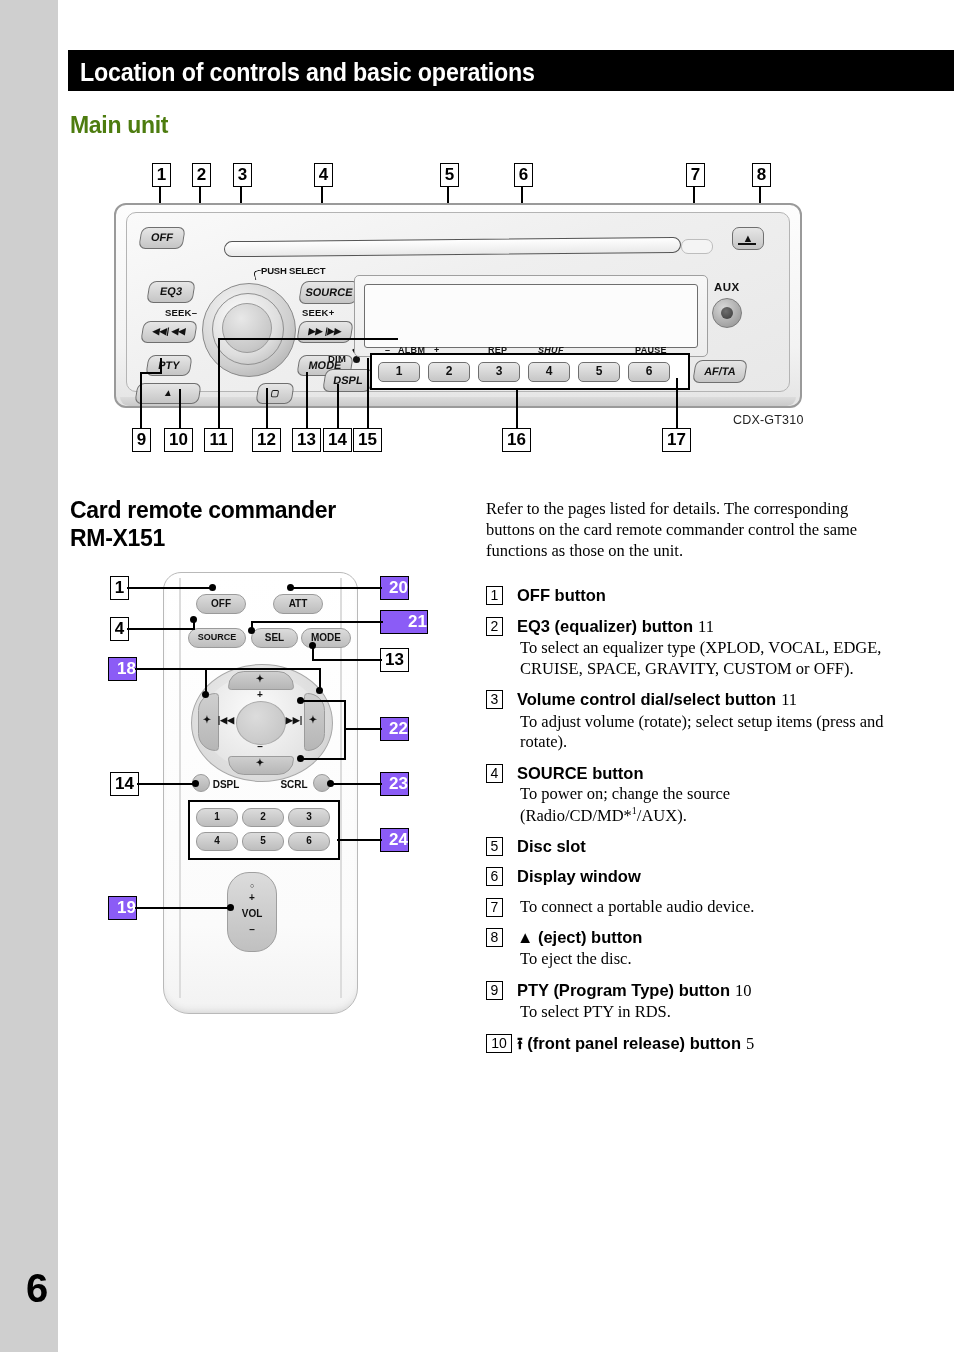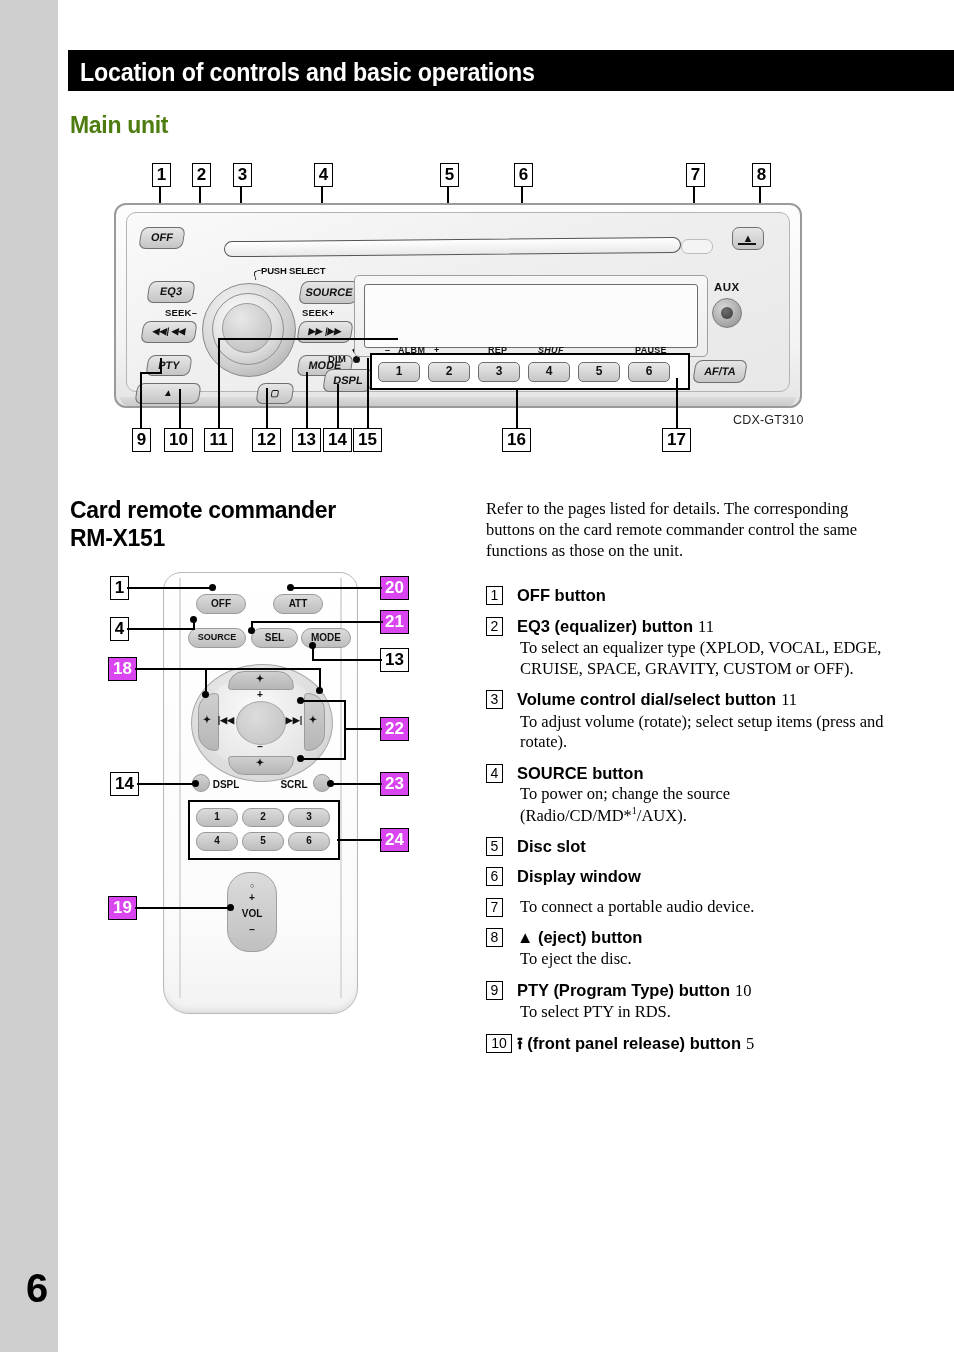--- a/index.html
+++ b/index.html
@@ -19,21 +19,21 @@
   #remote-title{position:absolute;left:70px;top:496px;font-size:23px;font-weight:bold;color:#000;
     line-height:1.23;letter-spacing:-.3px;width:400px;}
   #model-label{position:absolute;left:733px;top:413px;font-size:12.5px;color:#222;letter-spacing:.2px;}
 
   
   .cbox{position:absolute;border:1.6px solid #000;background:#fff;color:#000;
     font-size:17px;font-weight:bold;text-align:center;line-height:22px;height:22px;
     font-family:"Liberation Sans", sans-serif;}
   .cbox.w1{width:17px;}
   .cbox.w2{width:27px;}
-  .cbox.inv{background:#d946ef;color:#fff;border-color:#000;}
+  .cbox.inv{background:#8b5cf6;color:#fff;border-color:#000;text-align:right;}
   
   .ln{position:absolute;background:#000;}
   .lnv{width:2px;}
   .lnh{height:2px;}
   .dot{position:absolute;width:7px;height:7px;border-radius:50%;background:#000;}
 
   
   #unit{position:absolute;left:114px;top:203px;width:688px;height:205px;}
   #unit-shell{position:absolute;inset:0;border:2px solid #9a9a9a;border-radius:12px;
     background:linear-gradient(#fdfdfd,#f3f3f3 70%,#e4e4e4);}
@@ -332,21 +332,21 @@
 <div class="dot" style="left:192px;top:780px;"></div>
 
 <div class="cbox w2 inv" style="left:108px;top:896px;">19</div>
 <div class="ln lnh" style="left:135px;top:907px;width:95px;"></div>
 <div class="dot" style="left:227px;top:904px;"></div>
 
 <div class="cbox w2 inv" style="left:380px;top:576px;">20</div>
 <div class="ln lnh" style="left:290px;top:587px;width:92px;"></div>
 <div class="dot" style="left:287px;top:584px;"></div>
 
-<div class="cbox w2 inv" style="left:380px;top:610px;">21</div>
+<div class="cbox w2 inv" style="left:380px;top:610px;padding-left:19px;">21</div>
 <div class="ln lnh" style="left:253px;top:621px;width:130px;"></div>
 <div class="ln lnv" style="left:251px;top:621px;height:10px;"></div>
 <div class="dot" style="left:248px;top:627px;"></div>
 
 <div class="cbox w2" style="left:380px;top:648px;">13</div>
 <div class="ln lnh" style="left:312px;top:659px;width:70px;"></div>
 <div class="ln lnv" style="left:312px;top:647px;height:14px;"></div>
 <div class="dot" style="left:309px;top:642px;"></div>
 
 <div class="cbox w2 inv" style="left:380px;top:717px;">22</div>

